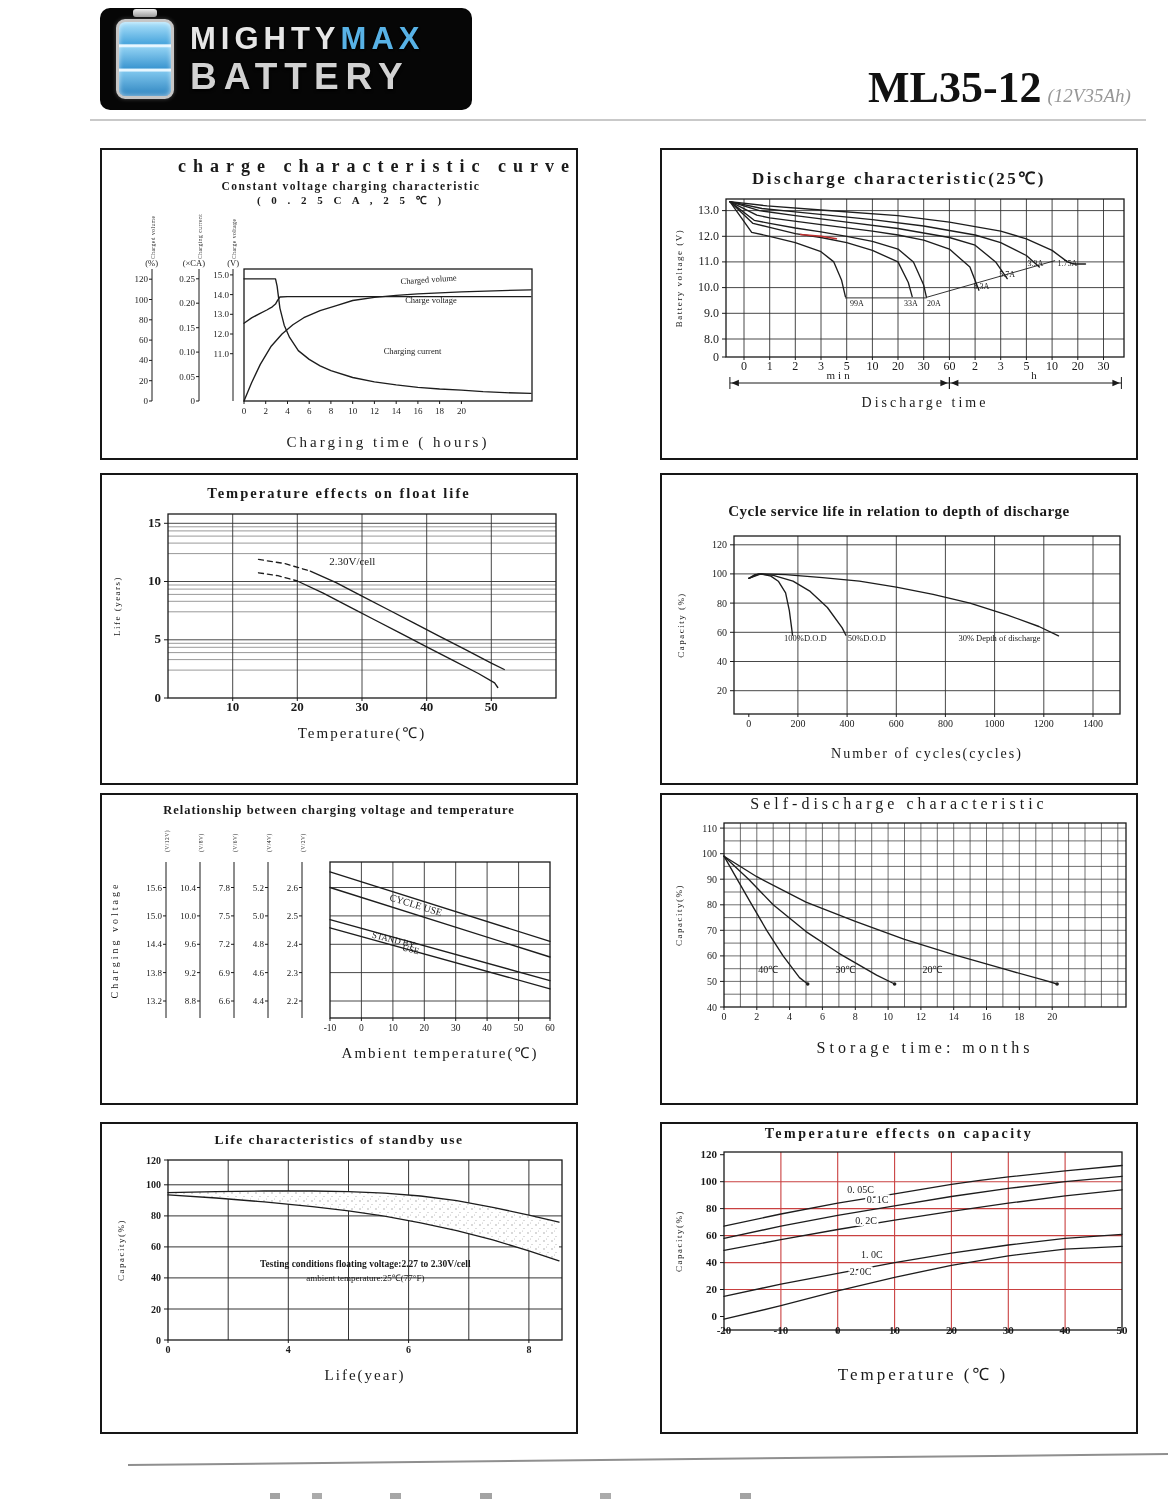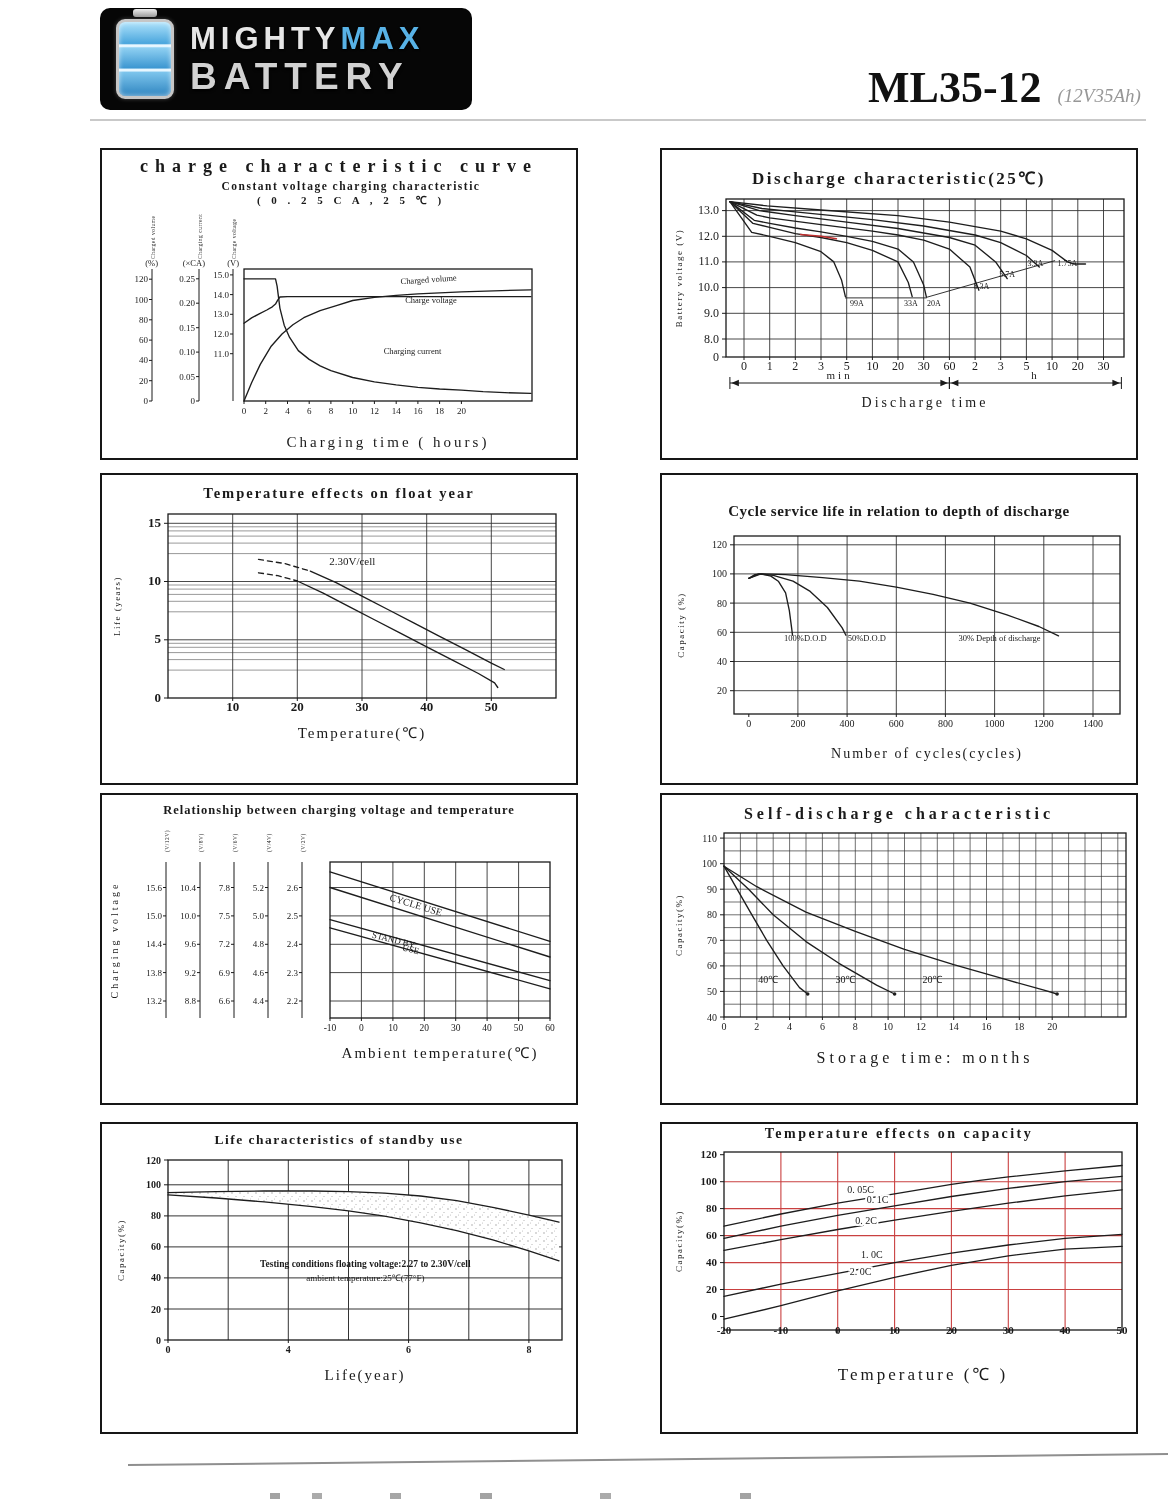--- a/index.html
+++ b/index.html
@@ -10,37 +10,37 @@
     background:linear-gradient(180deg,#aee2fb 0%,#4aa6dd 29%,#e8f7ff 31%,#e8f7ff 33%,#8fd0f2 35%,#3d97d1 62%,#e8f7ff 64%,#e8f7ff 66%,#7cc4ec 68%,#2f85c0 100%);
     box-shadow:inset 0 0 5px rgba(255,255,255,.65),0 0 4px rgba(255,255,255,.25);}
   .batt:before{content:"";position:absolute;top:-13px;left:50%;transform:translateX(-50%);width:24px;height:8px;background:linear-gradient(180deg,#eee,#9a9a9a);border-radius:3px;}
   .logo-text{display:flex;flex-direction:column;line-height:1;}
   .logo-l1{font-family:"Liberation Sans",sans-serif;font-weight:bold;font-size:31px;letter-spacing:5px;}
   .logo-l1 .mighty{color:#e6e6e6;text-shadow:0 1px 2px #000;}
   .logo-l1 .max{color:#58b2e6;text-shadow:0 1px 2px #000;}
   .logo-l2{font-family:"Liberation Sans",sans-serif;font-weight:bold;font-size:37px;letter-spacing:7px;color:#d2d2d2;text-shadow:0 2px 3px #000;margin-top:4px;}
   .model{position:absolute;left:868px;top:62px;white-space:nowrap;}
   .model .mno{font-size:44px;font-weight:bold;color:#111;}
-  .model .mspec{font-size:19px;font-style:italic;color:#979797;margin-left:16px;}
+  .model .mspec{font-size:19px;font-style:italic;color:#979797;margin-left:6px;}
   .hrule{position:absolute;left:90px;top:119px;width:1056px;border-top:2px solid #c9c9c9;}
   .bline{position:absolute;top:1464px;left:128px;width:1042px;border-top:2px solid #8f8f8f;transform:rotate(-0.6deg);transform-origin:left center;}
   .smudge{position:absolute;top:1493px;left:270px;width:560px;height:6px;opacity:.45;
     background:linear-gradient(90deg,#333 0 10px,transparent 10px 42px,#444 42px 52px,transparent 52px 120px,#3a3a3a 120px 131px,transparent 131px 210px,#333 210px 222px,transparent 222px 330px,#444 330px 341px,transparent 341px 470px,#333 470px 481px,transparent 481px);}
   
   .panel{position:absolute;width:478px;height:312px;border:2px solid #161616;background:#fff;box-sizing:border-box;text-align:center;}
   .panel .t{margin:0;color:#1a1a1a;}
   .panel .s1,.panel .s2{color:#1a1a1a;margin-left:24px;}
-  .p0 .t{padding-top:6px;font-size:18px;font-weight:bold;letter-spacing:7px;}
+  .p0 .t{padding-top:6px;font-size:18px;font-weight:bold;letter-spacing:7px;text-align:right;}
   .p0 .s1{font-size:11.5px;font-weight:bold;letter-spacing:1.5px;margin-top:3px;}
   .p0 .s2{font-size:11px;font-weight:bold;letter-spacing:4px;}
   .p1 .t{padding-top:16px;font-size:17px;font-weight:bold;letter-spacing:2.5px;}
   .p2 .t{padding-top:10px;font-size:14.5px;font-weight:bold;letter-spacing:2px;}
   .p3 .t{padding-top:28px;font-size:15px;font-weight:bold;letter-spacing:0.5px;}
   .p4 .t{padding-top:8px;font-size:12.5px;font-weight:bold;letter-spacing:1px;}
-  .p5 .t{padding-top:10px;font-size:16px;font-weight:bold;letter-spacing:4px;}
+  .p5 .t{font-size:16px;font-weight:normal;letter-spacing:4px;}
   .p6 .t{padding-top:8px;font-size:13.5px;font-weight:bold;letter-spacing:1.5px;}
   .p7 .t{padding-top:2px;font-size:14px;font-weight:bold;letter-spacing:2.5px;}
   svg.chart{display:block;margin:2px auto 0 auto;font-family:"Liberation Serif",serif;fill:#1a1a1a;}
   svg.chart text{fill:#1a1a1a;}
 </style>
 </head>
 <body>
 
 <div class="page">
 
@@ -238,21 +238,21 @@
         <line x1="287.4" y1="192.0" x2="459.4" y2="192.0" stroke="#1a1a1a" stroke-width="1"></line>
         <line x1="287.4" y1="186.0" x2="287.4" y2="198.0" stroke="#1a1a1a" stroke-width="1"></line>
         <line x1="459.4" y1="186.0" x2="459.4" y2="198.0" stroke="#1a1a1a" stroke-width="1"></line>
         <polygon points="288.9,192 296.4,188.8 296.4,195.2" fill="#1a1a1a"></polygon>
         <polygon points="457.9,192 450.4,188.8 450.4,195.2" fill="#1a1a1a"></polygon>
         <text x="373.4" y="188.0" font-size="11" text-anchor="middle" letter-spacing="3">h</text>
       </svg>
   </section>
 
   <section class="panel p2" style="left:100px;top:473px">
-    <h2 class="t">Temperature effects on float year</h2>
+    <h2 class="t">Temperature effects on float life</h2>
     <svg class="chart" width="474" height="252" viewBox="0 0 474 252">
         <line x1="130.7" y1="10.0" x2="130.7" y2="194.0" stroke="#333" stroke-width="0.9"></line>
         <line x1="195.3" y1="10.0" x2="195.3" y2="194.0" stroke="#333" stroke-width="0.9"></line>
         <line x1="260.0" y1="10.0" x2="260.0" y2="194.0" stroke="#333" stroke-width="0.9"></line>
         <line x1="324.7" y1="10.0" x2="324.7" y2="194.0" stroke="#333" stroke-width="0.9"></line>
         <line x1="389.3" y1="10.0" x2="389.3" y2="194.0" stroke="#333" stroke-width="0.9"></line>
         <line x1="66.0" y1="135.8" x2="454.0" y2="135.8" stroke="#333" stroke-width="0.9"></line>
         <line x1="66.0" y1="77.5" x2="454.0" y2="77.5" stroke="#333" stroke-width="0.9"></line>
         <line x1="66.0" y1="19.3" x2="454.0" y2="19.3" stroke="#333" stroke-width="0.9"></line>
         <line x1="66.0" y1="22.8" x2="454.0" y2="22.8" stroke="#333" stroke-width="0.5"></line>

